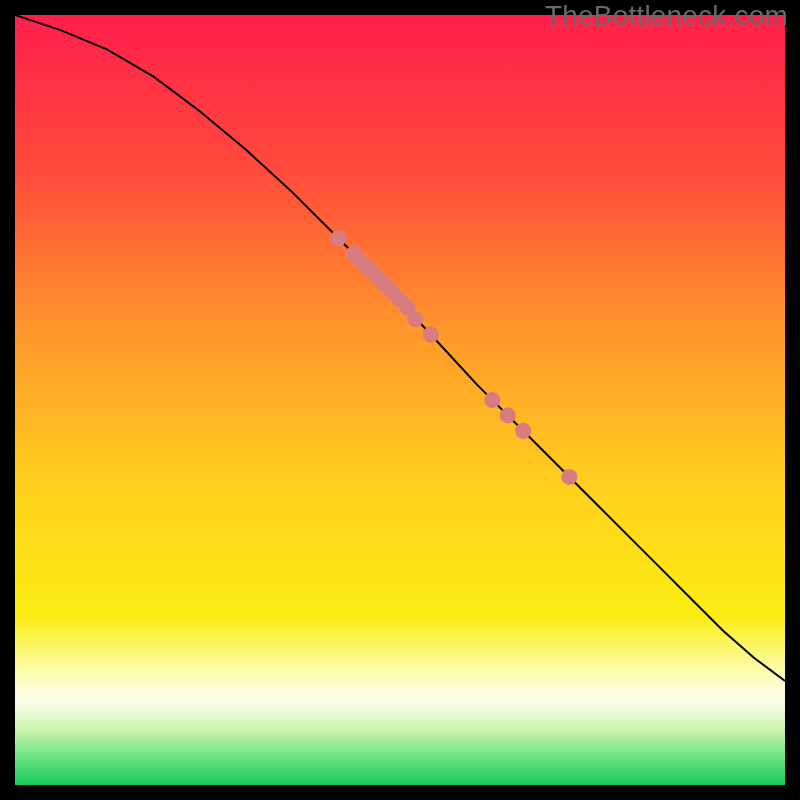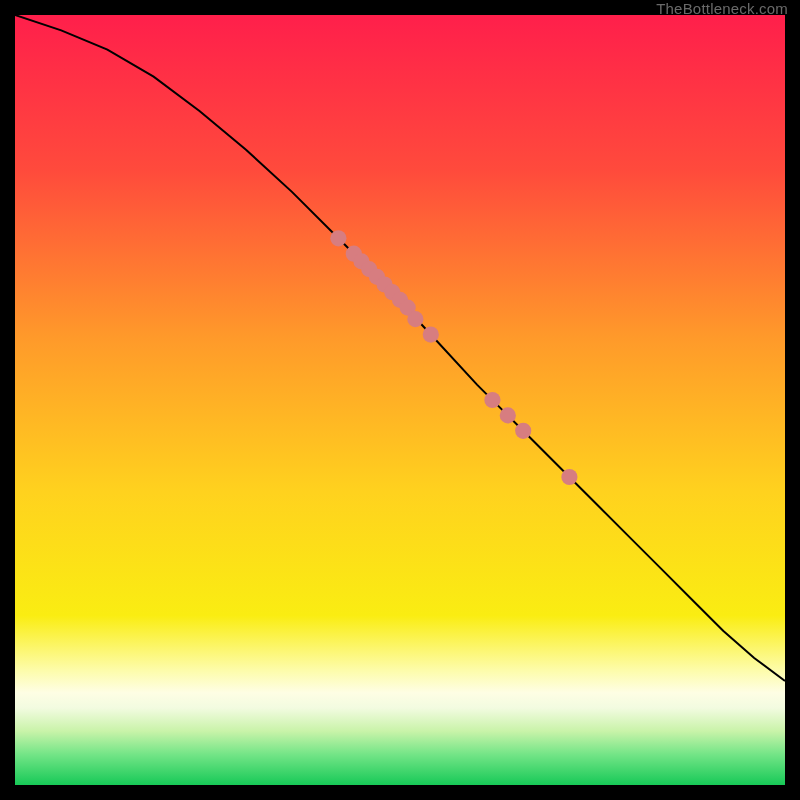--- a/index.html
+++ b/index.html
@@ -40,21 +40,21 @@
     top: 0;
     width: 770px;
     height: 770px;
     overflow: visible;
   }
   .watermark {
     position: absolute;
     top: 0px;
     right: 12px;
     color: #6a6a6a;
-    font-size: 15px;
+    font-size: 28px;
     letter-spacing: 0.2px;
     font-weight: 500;
     font-family: Arial, Helvetica, sans-serif;
   }
 </style>
 </head>
 <body>
 
 <div class="frame">
   <div class="plot">

